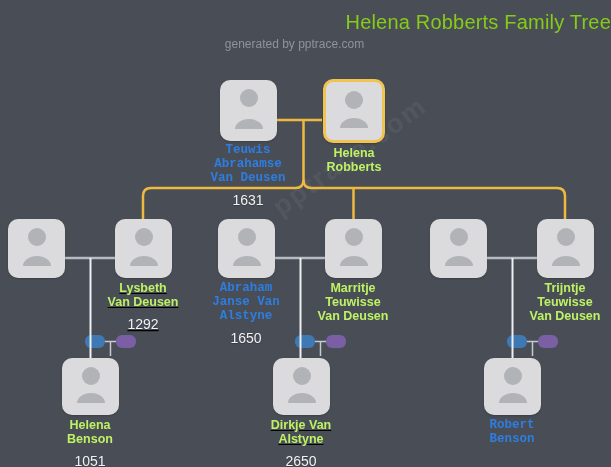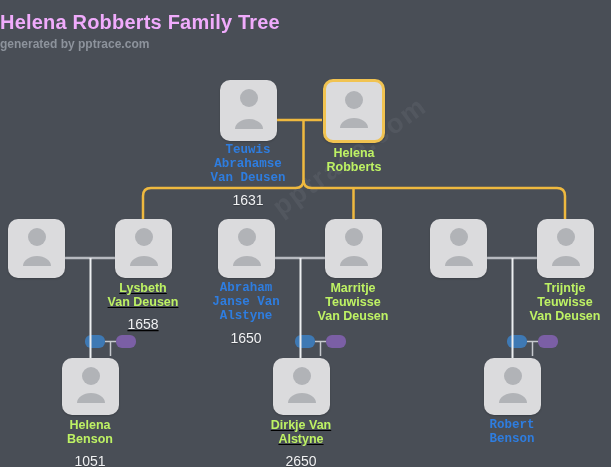--- a/index.html
+++ b/index.html
@@ -6,27 +6,27 @@
   .stage{
     position:relative;
     width:611px;height:467px;
     background:#494e56;
     overflow:hidden;
     font-family:"Liberation Sans","DejaVu Sans",sans-serif;
     -webkit-font-smoothing:antialiased;
   }
   .page-title{
     position:absolute;left:0;top:11px;width:611px;
-    text-align:left;color:#f0abfc;
-    font-size:20px;font-weight:700;letter-spacing:.2px;
+    text-align:right;color:#84cc16;
+    font-size:20px;font-weight:400;letter-spacing:.2px;
   }
   .page-subtitle{
     position:absolute;left:0;top:37px;width:589px;
-    color:#8d939c;
-    font-size:12px;font-weight:700;
+    text-align:center;color:#8d939c;
+    font-size:12px;font-weight:400;
   }
   .watermark{
     position:absolute;left:255px;top:130px;width:220px;
     color:rgba(235,240,250,0.06);
     font-size:27px;font-weight:bold;letter-spacing:2px;
     transform:rotate(-36deg);
     pointer-events:none;
   }
   svg.connectors{position:absolute;left:0;top:0;}
   
@@ -173,21 +173,21 @@
 Van Deusen</span>
     <span class="year">1631</span>
   </div>
   <div class="label" style="left:302px;top:146px;">
     <span class="name pink">Helena
 Robberts</span>
   </div>
   <div class="label" style="left:91px;top:281px;text-decoration:underline;">
     <span class="name pink">Lysbeth
 Van Deusen</span>
-    <span class="year">1658</span>
+    <span class="year">1292</span>
   </div>
   <div class="label" style="left:194px;top:281px;">
     <span class="name blue">Abraham
 Janse Van
 Alstyne</span>
     <span class="year">1650</span>
   </div>
   <div class="label" style="left:301px;top:281px;text-align:center;">
     <span class="name pink">Marritje
 Teuwisse

